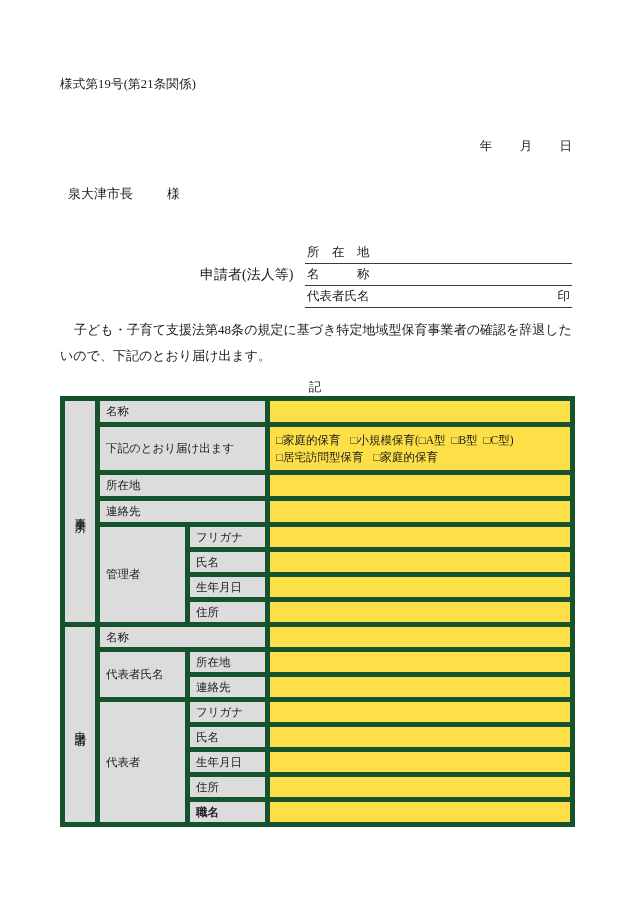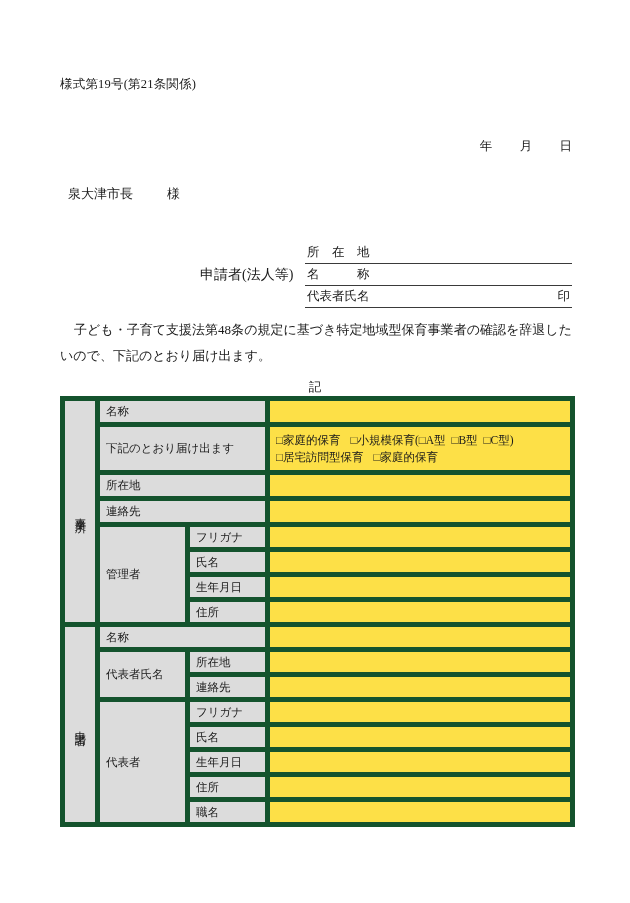--- a/index.html
+++ b/index.html
@@ -279,20 +279,20 @@
         <td class="val soft-top"></td>
       </tr>
       <tr style="height: 25px;">
         <td class="lbl">生年月日</td>
         <td class="val"></td>
       </tr>
       <tr style="height: 25px;">
         <td class="lbl">住所</td>
         <td class="val"></td>
       </tr>
-      <tr style="height: 25px;">
+      <tr style="height: 25px; font-weight: bold;">
         <td class="lbl">職名</td>
         <td class="val"></td>
       </tr>
     </tbody>
   </table>
 
 </div>
 
 </body></html>

